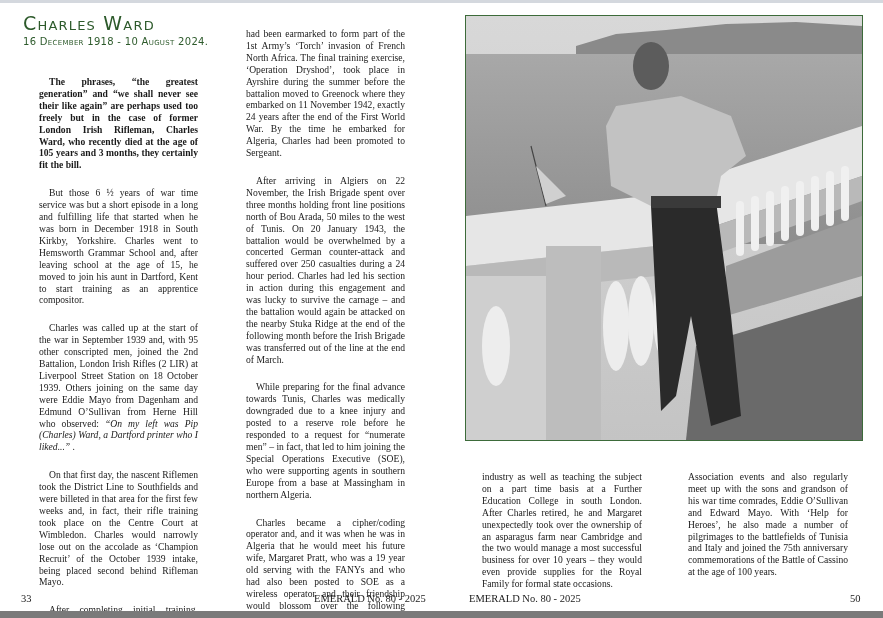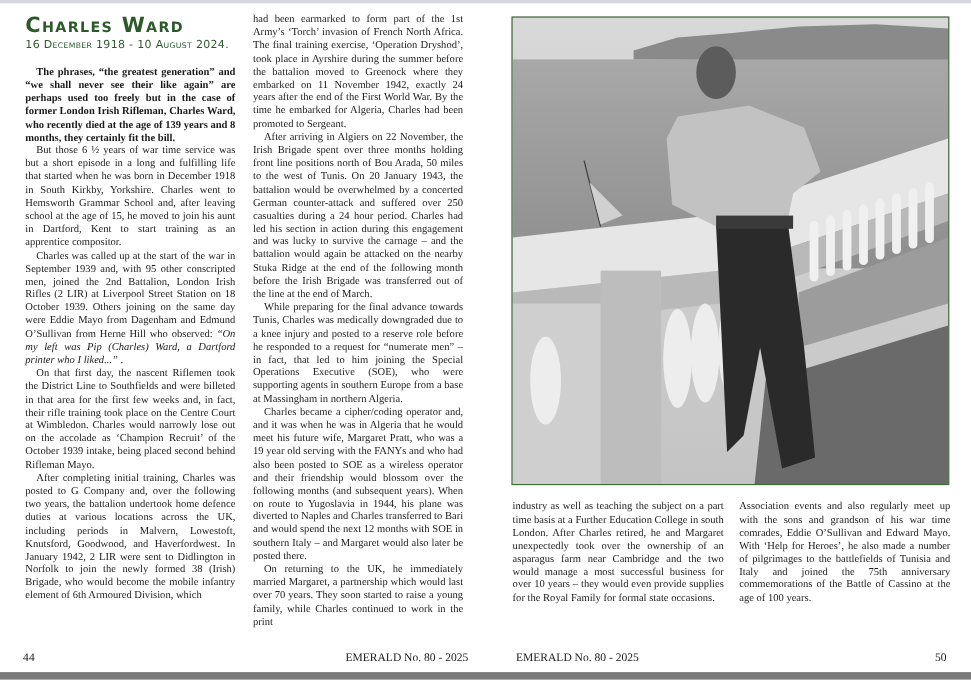--- a/index.html
+++ b/index.html
@@ -12,32 +12,32 @@
   }
   .topbar { position: absolute; left: 0; top: 0; width: 883px; height: 3px; background: #d4d8de; }
   .bottombar { position: absolute; left: 0; top: 611px; width: 883px; height: 7px; background: #7a7a7a; }
   .col {
     position: absolute;
     font-size: 9.6px;
     line-height: 11.9px;
     text-align: justify;
     hyphens: none;
   }
-  .col p { margin: 0; text-indent: 10px; }
+  .col p { margin: 16px; text-indent: 10px; }
   .col p.noindent { text-indent: 0; }
   .col1 { left: 23px; top: 60px; width: 191px; }
   .col2 { left: 230px; top: 12px; width: 191px; }
   .col3 { left: 466px; top: 455px; width: 192px; }
   .col4 { left: 672px; top: 455px; width: 192px; }
   .lead { font-weight: bold; }
   .title {
     position: absolute; left: 23px; top: 12px;
     font-family: "DejaVu Sans", sans-serif;
     font-variant: small-caps;
-    font-weight: bold;
+    font-weight: normal;
     font-size: 19px;
     letter-spacing: 1.2px;
     color: #2d5a2b;
     margin: 0;
   }
   .subtitle {
     position: absolute; left: 23px; top: 36px;
     font-family: "DejaVu Sans", sans-serif;
     font-variant: small-caps;
     font-size: 10px;
@@ -61,21 +61,21 @@
 </style>
 </head>
 <body>
 
 <div class="topbar"></div>
 
 <h1 class="title">Charles Ward</h1>
 <div class="subtitle">16 December 1918 - 10 August 2024.</div>
 
 <div class="col col1">
-  <p class="lead">The phrases, “the greatest generation” and “we shall never see their like again” are perhaps used too freely but in the case of former London Irish Rifleman, Charles Ward, who recently died at the age of 139 years and 8 months, they certainly fit the bill.</p>
+  <p class="lead">The phrases, “the greatest generation” and “we shall never see their like again” are perhaps used too freely but in the case of former London Irish Rifleman, Charles Ward, who recently died at the age of 105 years and 3 months, they certainly fit the bill.</p>
   <p>But those 6 ½ years of war time service was but a short episode in a long and fulfilling life that started when he was born in December 1918 in South Kirkby, Yorkshire. Charles went to Hemsworth Grammar School and, after leaving school at the age of 15, he moved to join his aunt in Dartford, Kent to start training as an apprentice compositor.</p>
   <p><span>Charles was called up at the start of the war in September 1939 and, with 95 other conscripted men, joined the 2nd Battalion, London Irish Rifles (2 LIR) at Liverpool Street Station on 18 October 1939. Others joining on the same day were Eddie Mayo from Dagenham and Edmund O’Sullivan from Herne Hill who observed: </span><em>“On my left was Pip (Charles) Ward, a Dartford printer who I liked...”</em><span> .</span></p>
   <p>On that first day, the nascent Riflemen took the District Line to Southfields and were billeted in that area for the first few weeks and, in fact, their rifle training took place on the Centre Court at Wimbledon. Charles would narrowly lose out on the accolade as ‘Champion Recruit’ of the October 1939 intake, being placed second behind Rifleman Mayo.</p>
   <p>After completing initial training, Charles was posted to G Company and, over the following two years, the battalion undertook home defence duties at various locations across the UK, including periods in Malvern, Lowestoft, Knutsford, Goodwood, and Haverfordwest. In January 1942, 2 LIR were sent to Didlington in Norfolk to join the newly formed 38 (Irish) Brigade, who would become the mobile infantry element of 6th Armoured Division, which</p>
 </div>
 
 <div class="col col2">
   <p class="noindent">had been earmarked to form part of the 1st Army’s ‘Torch’ invasion of French North Africa. The final training exercise, ‘Operation Dryshod’, took place in Ayrshire during the summer before the battalion moved to Greenock where they embarked on 11 November 1942, exactly 24 years after the end of the First World War. By the time he embarked for Algeria, Charles had been promoted to Sergeant.</p>
   <p>After arriving in Algiers on 22 November, the Irish Brigade spent over three months holding front line positions north of Bou Arada, 50 miles to the west of Tunis. On 20 January 1943, the battalion would be overwhelmed by a concerted German counter-attack and suffered over 250 casualties during a 24 hour period. Charles had led his section in action during this engagement and was lucky to survive the carnage – and the battalion would again be attacked on the nearby Stuka Ridge at the end of the following month before the Irish Brigade was transferred out of the line at the end of March.</p>
   <p>While preparing for the final advance towards Tunis, Charles was medically downgraded due to a knee injury and posted to a reserve role before he responded to a request for “numerate men” – in fact, that led to him joining the Special Operations Executive (SOE), who were supporting agents in southern Europe from a base at Massingham in northern Algeria.</p>
@@ -135,18 +135,18 @@
 </div>
 
 <div class="col col3">
   <p class="noindent">industry as well as teaching the subject on a part time basis at a Further Education College in south London. After Charles retired, he and Margaret unexpectedly took over the ownership of an asparagus farm near Cambridge and the two would manage a most successful business for over 10 years – they would even provide supplies for the Royal Family for formal state occasions.</p>
 </div>
 
 <div class="col col4">
   <p class="noindent">Association events and also regularly meet up with the sons and grandson of his war time comrades, Eddie O’Sullivan and Edward Mayo. With ‘Help for Heroes’, he also made a number of pilgrimages to the battlefields of Tunisia and Italy and joined the 75th anniversary commemorations of the Battle of Cassino at the age of 100 years.</p>
 </div>
 
-<div class="footer pn-left">44</div>
+<div class="footer pn-left">33</div>
 <div class="footer mag-left">EMERALD No. 80 - 2025</div>
 <div class="footer mag-right">EMERALD No. 80 - 2025</div>
 <div class="footer pn-right">50</div>
 
 <div class="bottombar"></div>
 
 </body></html>

